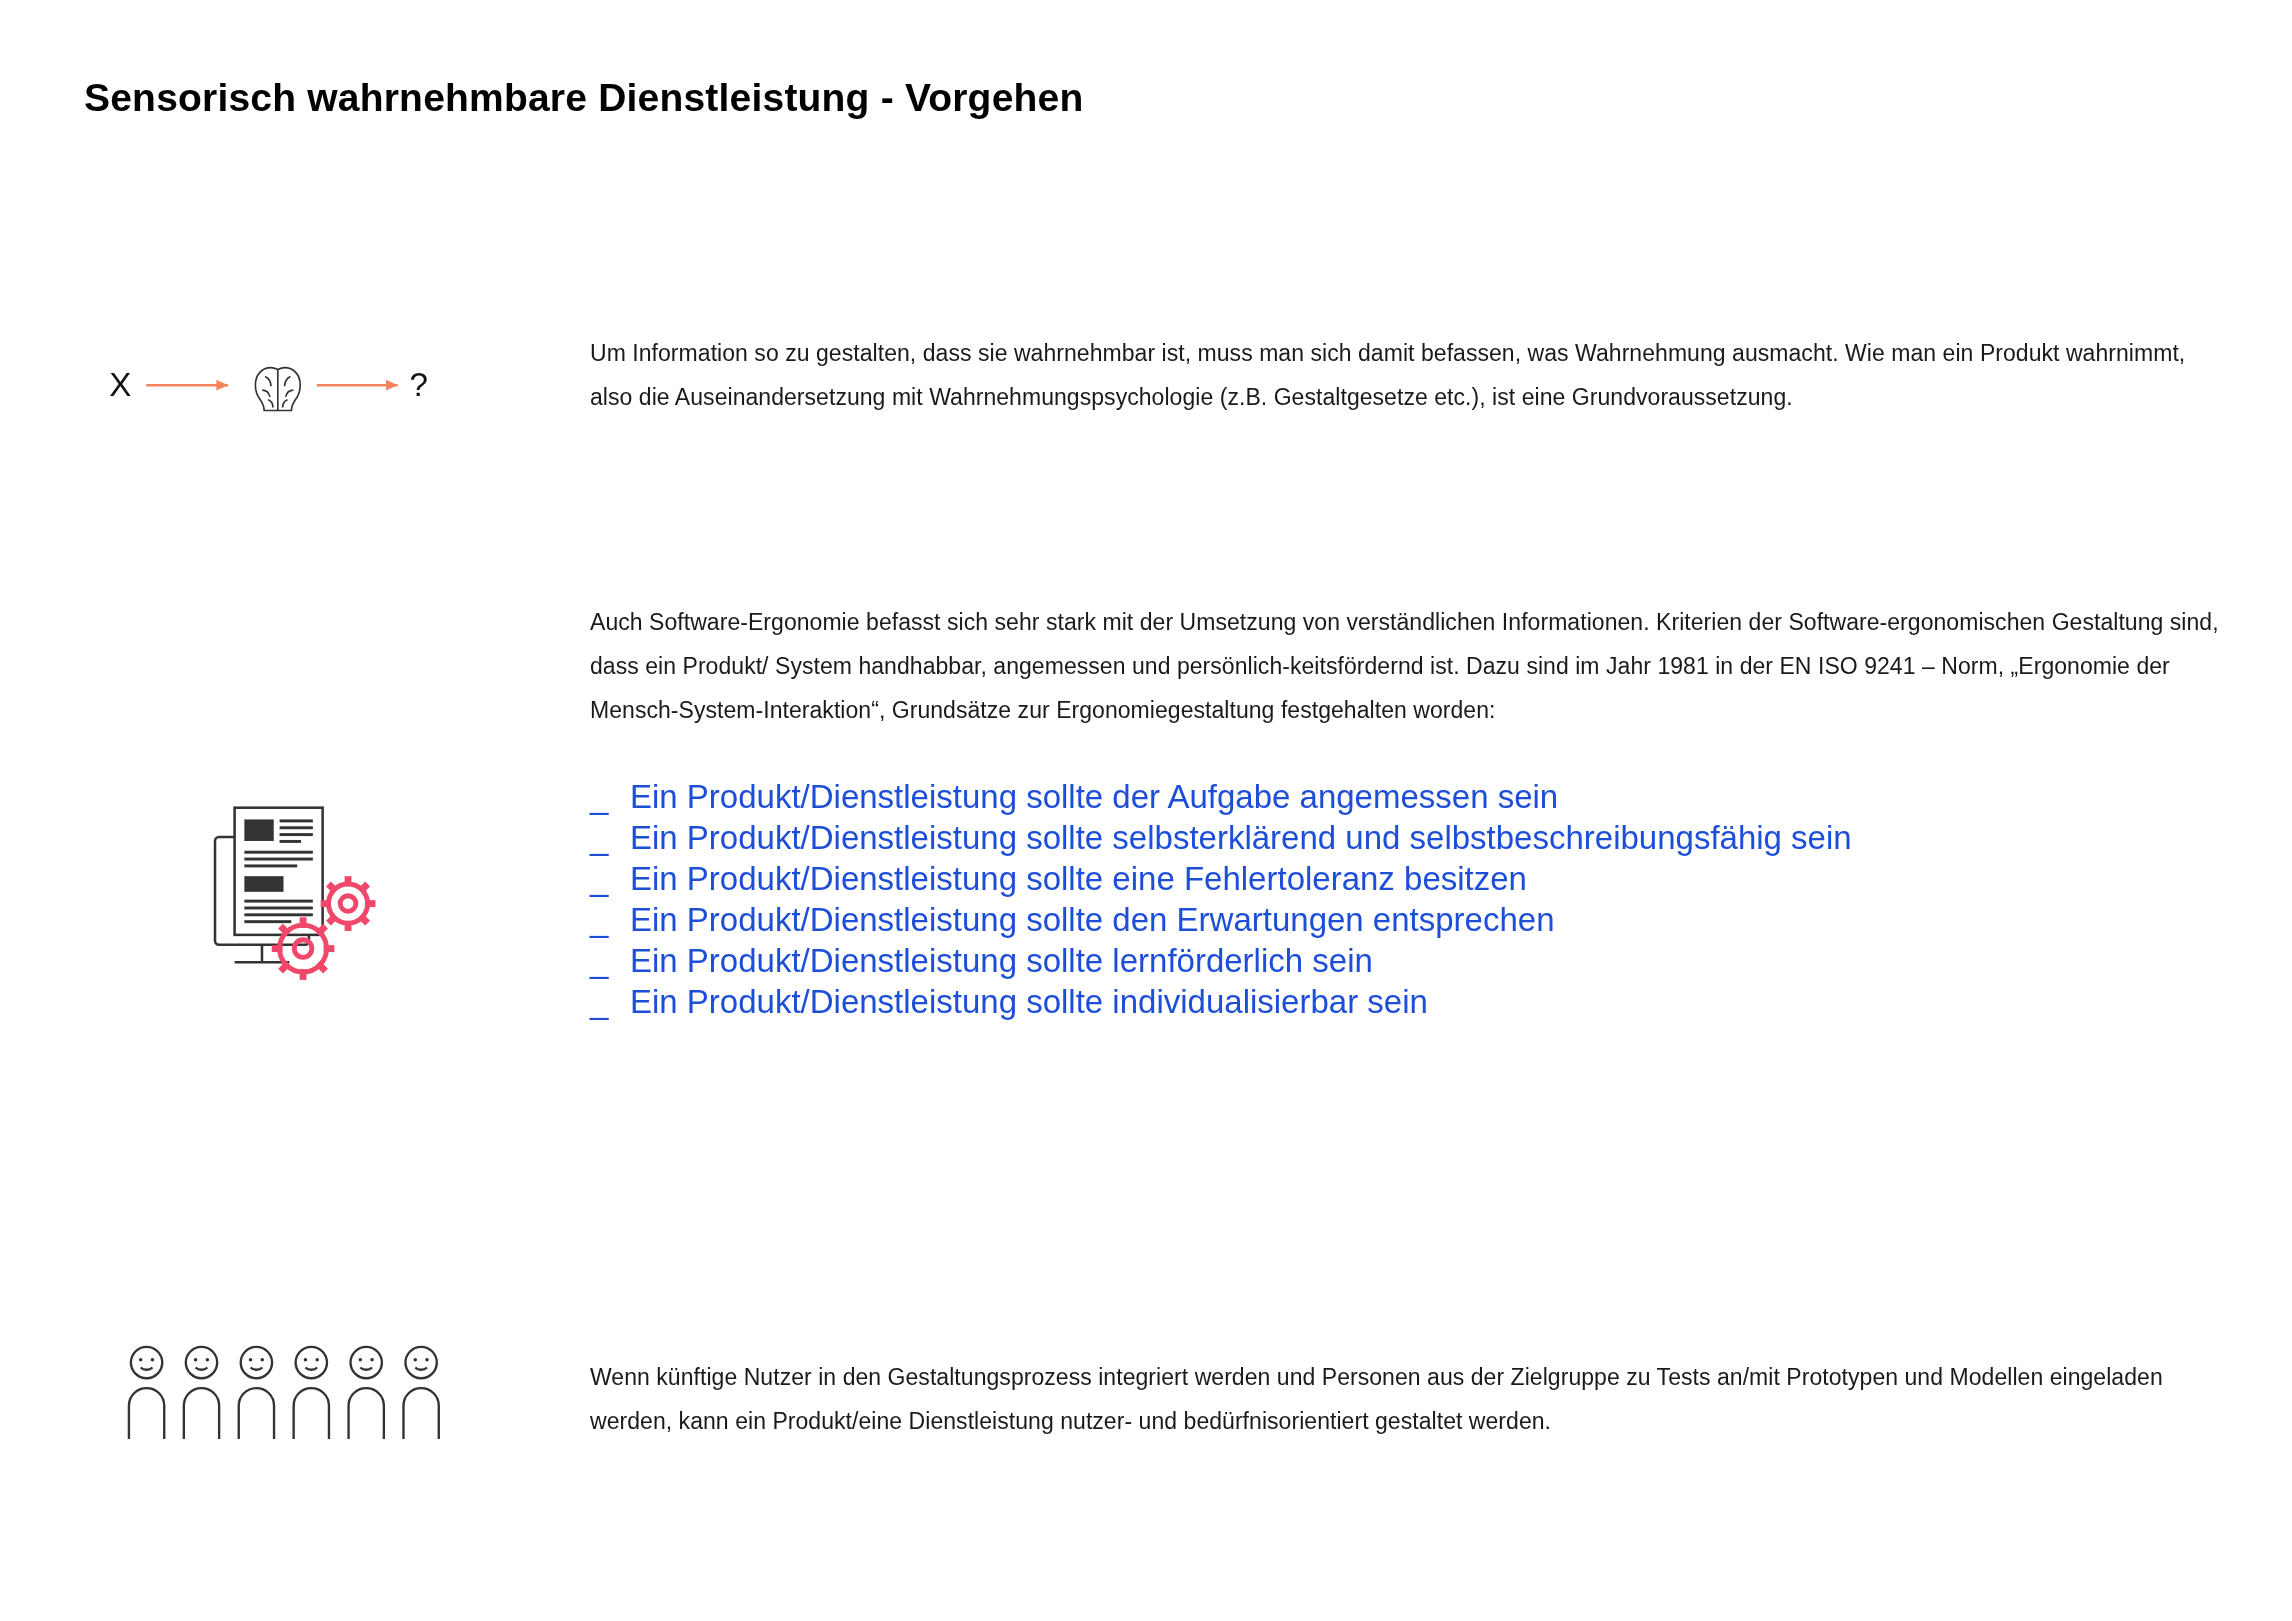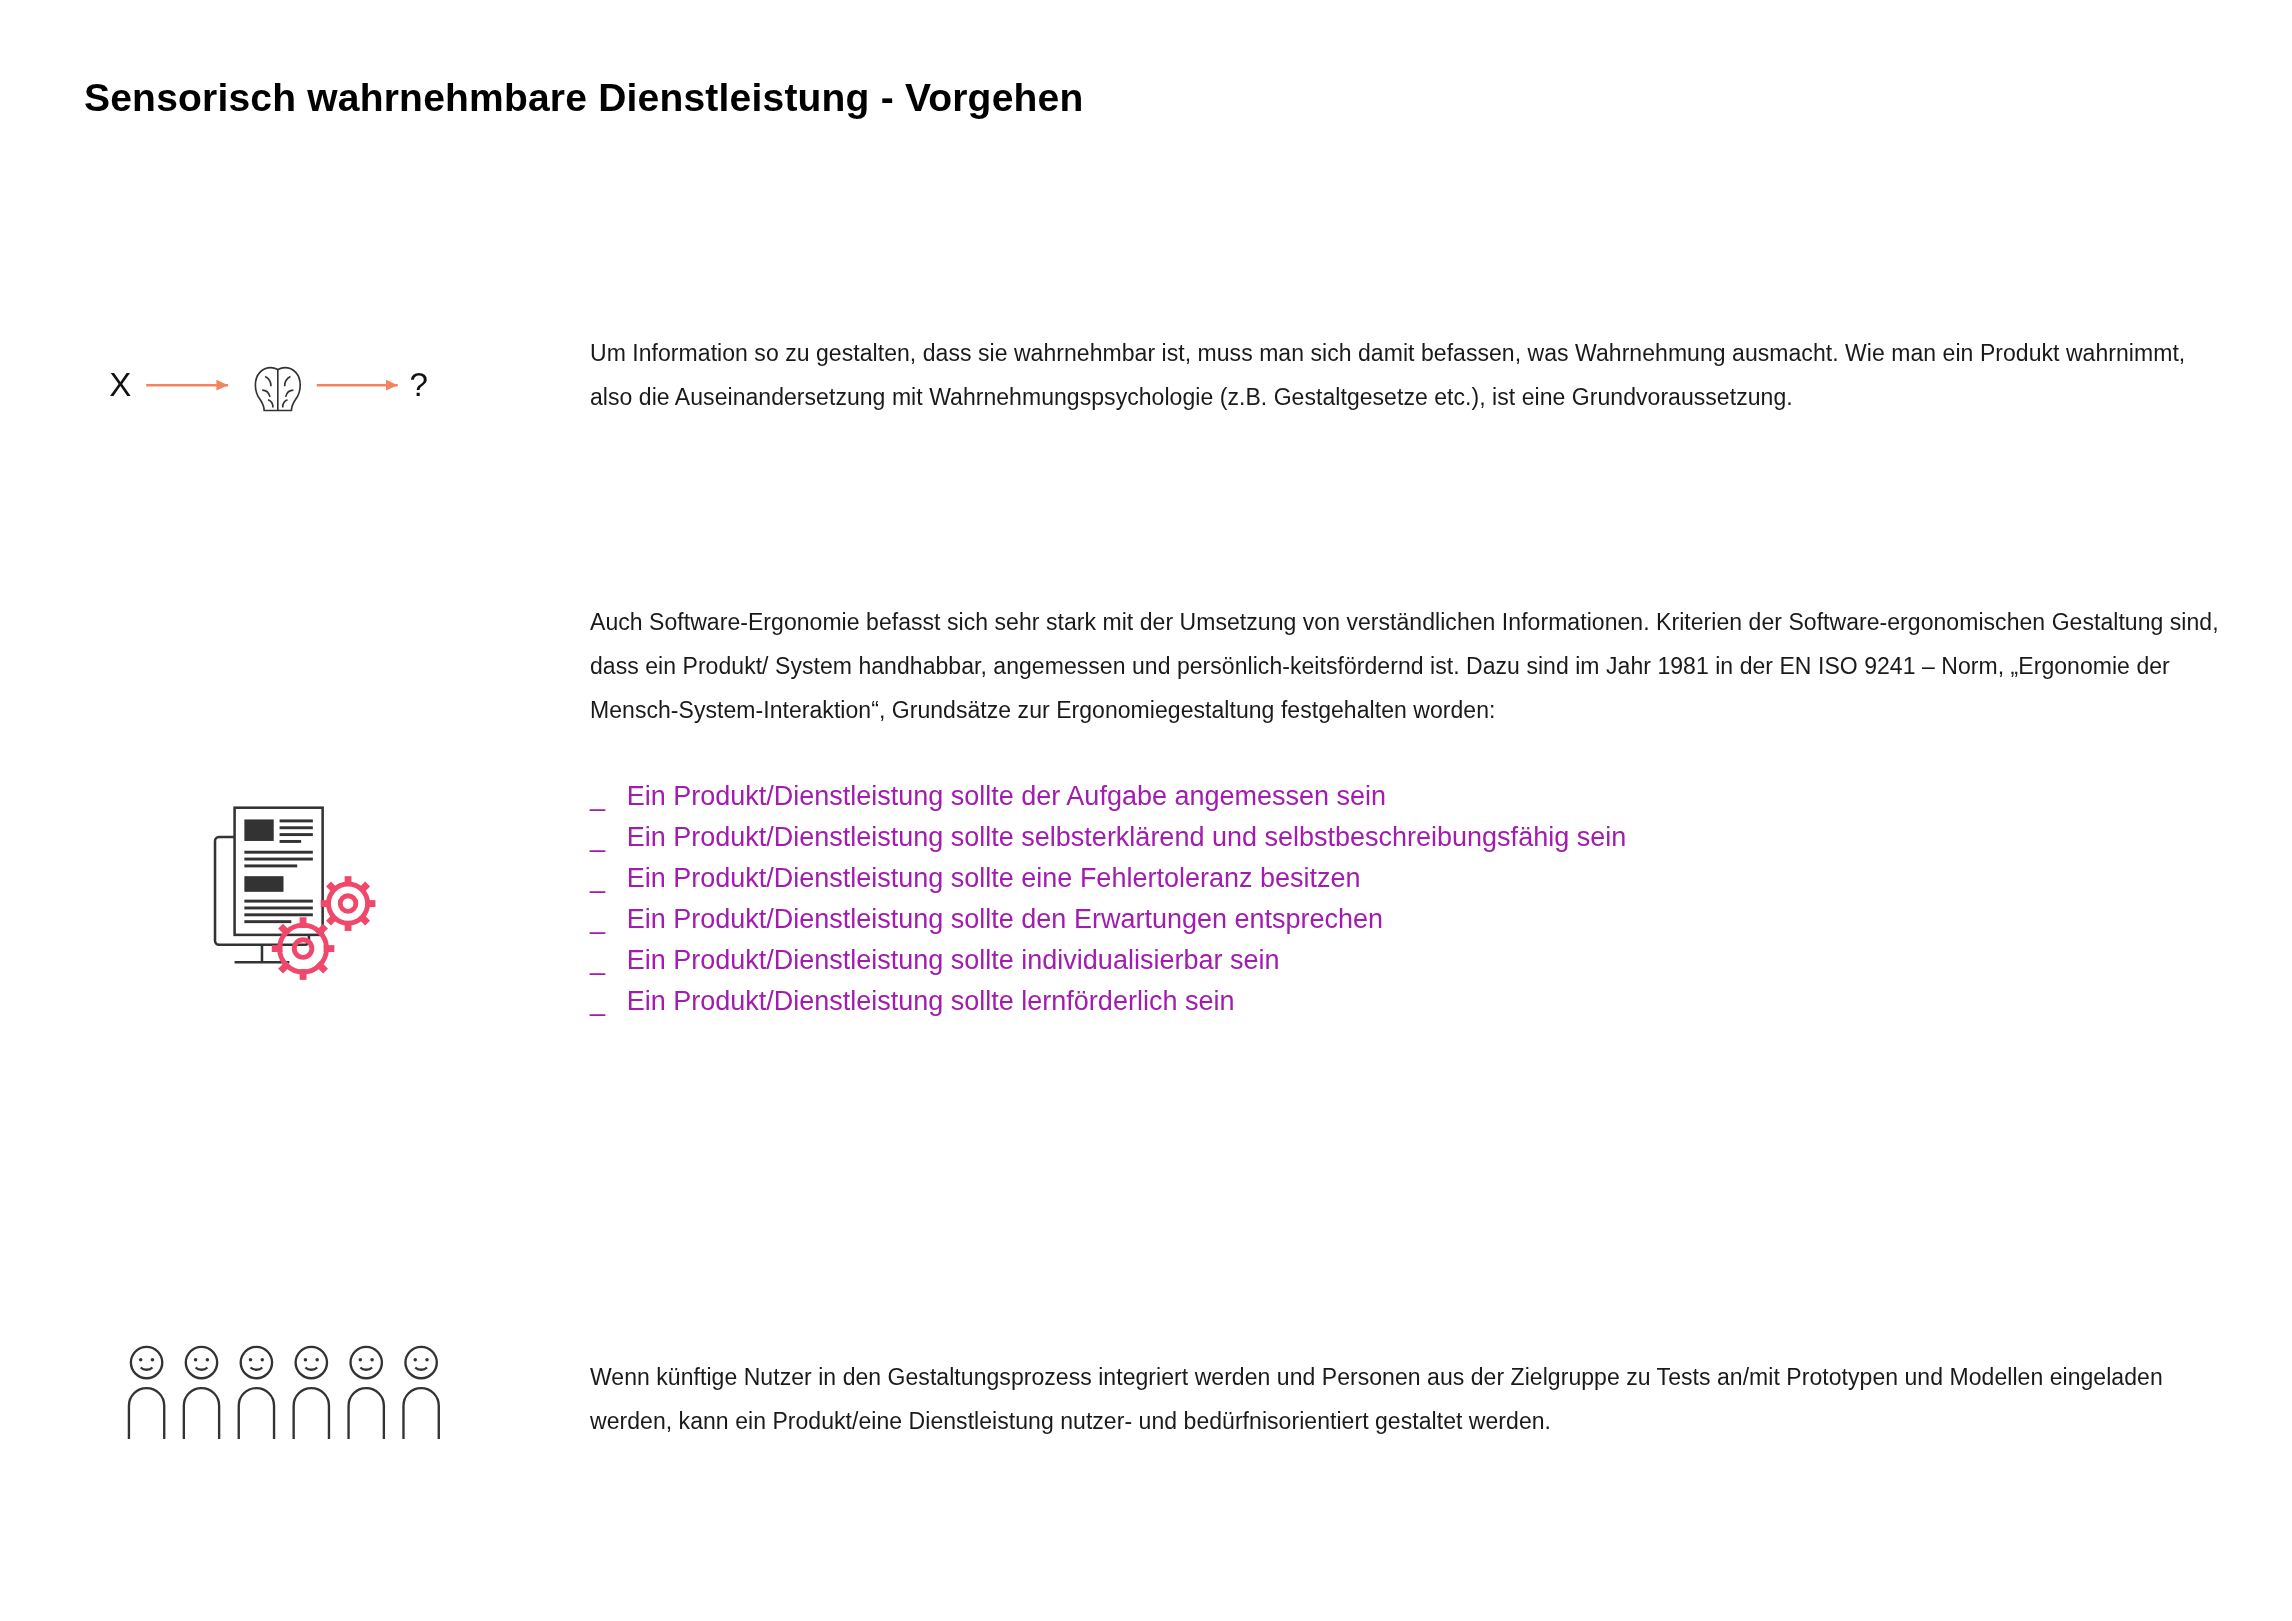--- a/index.html
+++ b/index.html
@@ -70,23 +70,23 @@
     left: 590px;
     top: 600px;
     width: 1656px;
   }
   .iso-list {
     margin: 44px 0 0 0;
     padding: 0;
     list-style: none;
   }
   .iso-list li {
-    font-size: 27px;
+    font-size: 33px;
     line-height: 41px;
-    color: #a21caf;
+    color: #1d4ed8;
     white-space: nowrap;
   }
   .iso-list li .dash {
     display: inline-block;
     width: 21.6px;
   }
 
   
   .section-users-icon {
     position: absolute;
@@ -210,24 +210,24 @@
       <li>
         <span>_</span><span class="dash"></span><span>Ein Produkt/Dienstleistung sollte selbsterklärend und selbstbeschreibungsfähig sein</span>
       </li>
       <li>
         <span>_</span><span class="dash"></span><span>Ein Produkt/Dienstleistung sollte eine Fehlertoleranz besitzen</span>
       </li>
       <li>
         <span>_</span><span class="dash"></span><span>Ein Produkt/Dienstleistung sollte den Erwartungen entsprechen</span>
       </li>
       <li>
+        <span>_</span><span class="dash"></span><span>Ein Produkt/Dienstleistung sollte lernförderlich sein</span>
+      </li>
+      <li>
         <span>_</span><span class="dash"></span><span>Ein Produkt/Dienstleistung sollte individualisierbar sein</span>
-      </li>
-      <li>
-        <span>_</span><span class="dash"></span><span>Ein Produkt/Dienstleistung sollte lernförderlich sein</span>
       </li>
     </ul>
   </div>
 
   <div class="section-users-icon">
     <svg width="353" height="103" viewBox="0 0 360 105" aria-hidden="true">
       <g stroke="#333" stroke-width="2.4" fill="none">
 
         <circle cx="22" cy="22" r="16"></circle>
         <circle cx="16" cy="19" r="1.8" fill="#333" stroke="none"></circle>

